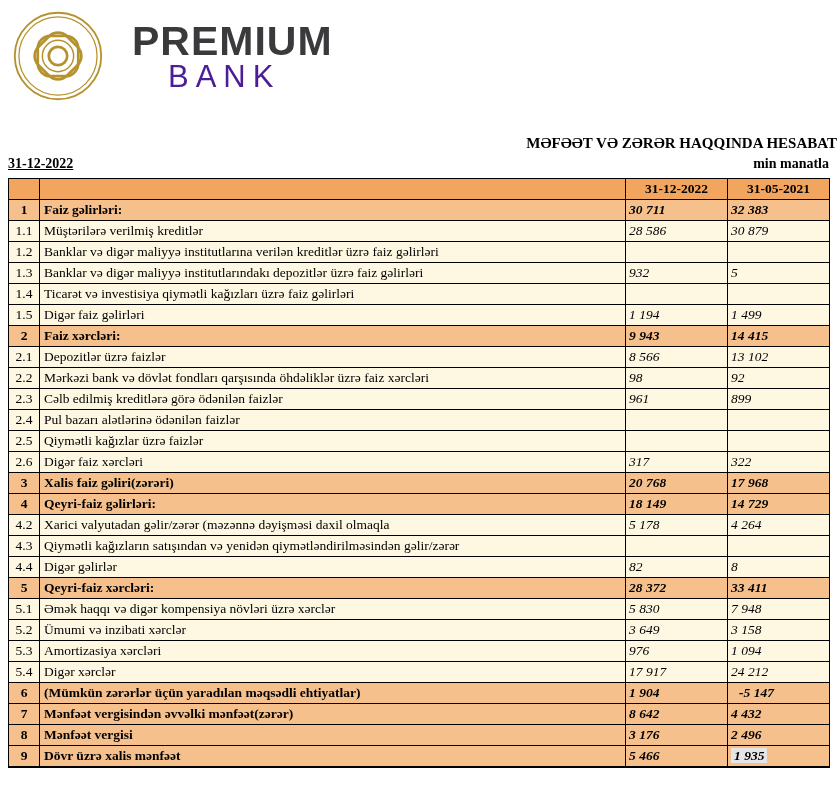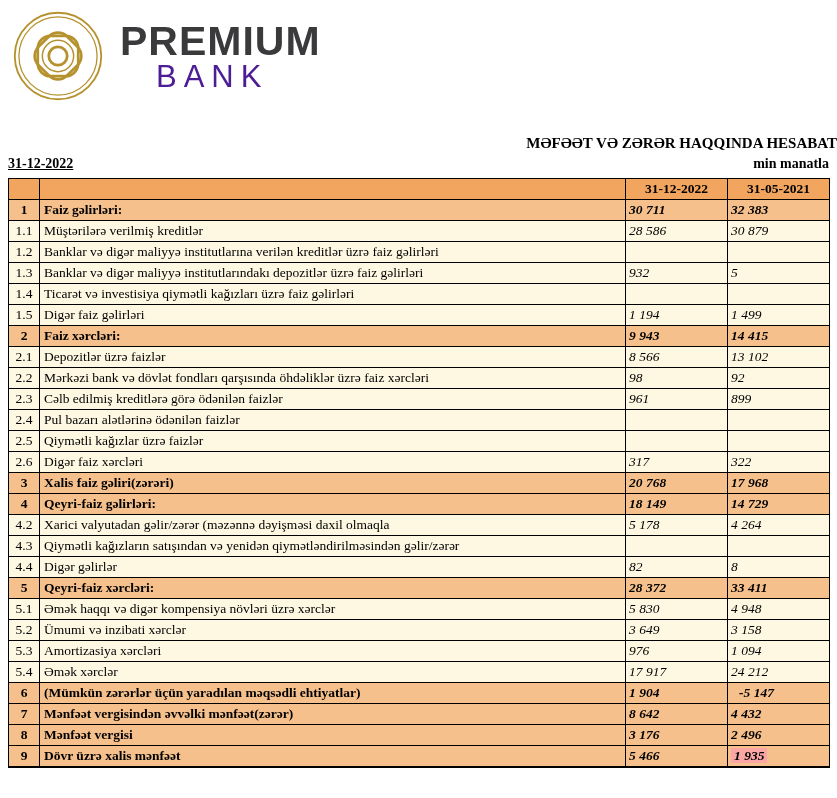--- a/index.html
+++ b/index.html
@@ -1,41 +1,41 @@
 <!DOCTYPE html>
 <html><head>
 <meta charset="utf-8">
 <style>
   html,body{margin:0;padding:0;background:#ffffff;}
   body{width:837px;height:798px;position:relative;font-family:"Liberation Serif",serif;color:#000;overflow:hidden;}
 
   
   .logo{position:absolute;top:10px;left:12px;display:flex;align-items:center;gap:16px;}
   .emblem{width:92px;height:92px;}
-  .logo-text{display:flex;flex-direction:column;}
+  .logo-text{display:flex;flex-direction:column;margin-left:12px;}
   .logo-name{font-family:"Liberation Sans",sans-serif;font-weight:700;font-size:41px;line-height:42px;letter-spacing:1px;color:#3a3a3c;}
   .logo-sub{font-family:"Liberation Sans",sans-serif;font-weight:400;font-size:31px;line-height:30px;letter-spacing:7px;color:#4c1d95;margin-left:36px;}
 
   
   .title{position:absolute;top:135px;left:0;width:100%;text-align:right;font-weight:bold;font-size:15px;}
   .meta{position:absolute;top:156px;left:8px;width:821px;display:flex;justify-content:space-between;font-weight:bold;font-size:14px;}
   .meta .date{text-decoration:underline;}
 
   
   table.statement{position:absolute;top:178px;left:8px;width:821px;border-collapse:collapse;table-layout:fixed;font-size:13.5px;}
   .statement th,.statement td{border:1px solid #000;height:20px;padding:0 3px;overflow:hidden;white-space:nowrap;vertical-align:middle;}
   .statement th{background:#F2A55F;font-weight:bold;text-align:center;}
   .statement tr.regular td{background:#FEF7E2;}
   .statement tr.section td{background:#F6C08D;font-weight:bold;}
   .statement td.num{text-align:center;}
   .statement td.label{text-align:left;padding-left:4px;margin-left:12px;}
   .statement td.val{text-align:left;padding-right:34px;font-style:italic;}
   .statement td.val .neg{float:left;padding-left:8px;font-weight:bold;}
   .statement tr:last-child td{border-bottom:2px solid #000;}
-  .hl{background:#fca5a5;padding:0 3px;}
+  .hl{background:#e5e5e5;padding:0 3px;}
   .col-num{width:31px;}
   .col-label{width:586px;}
   .col-v1{width:102px;}
   .col-v2{width:102px;}
 </style>
 </head>
 <body>
 
 <div class="logo">
   <svg class="emblem" viewBox="0 0 100 100" aria-hidden="true">
@@ -188,37 +188,37 @@
       <tr class="section">
         <td class="num">5</td>
         <td class="label">Qeyri-faiz xərcləri:</td>
         <td class="val">28 372</td>
         <td class="val">33 411</td>
       </tr>
       <tr class="regular">
         <td class="num">5.1</td>
         <td class="label">Əmək haqqı və digər kompensiya növləri üzrə xərclər</td>
         <td class="val">5 830</td>
-        <td class="val">4 948</td>
+        <td class="val">7 948</td>
       </tr>
       <tr class="regular">
         <td class="num">5.2</td>
         <td class="label">Ümumi və inzibati xərclər</td>
         <td class="val">3 649</td>
         <td class="val">3 158</td>
       </tr>
       <tr class="regular">
         <td class="num">5.3</td>
         <td class="label">Amortizasiya xərcləri</td>
         <td class="val">976</td>
         <td class="val">1 094</td>
       </tr>
       <tr class="regular">
         <td class="num">5.4</td>
-        <td class="label">Əmək xərclər</td>
+        <td class="label">Digər xərclər</td>
         <td class="val">17 917</td>
         <td class="val">24 212</td>
       </tr>
       <tr class="section">
         <td class="num">6</td>
         <td class="label">(Mümkün zərərlər üçün yaradılan məqsədli ehtiyatlar)</td>
         <td class="val">1 904</td>
         <td class="val"><span class="neg">-</span>5 147</td>
       </tr>
       <tr class="section">

